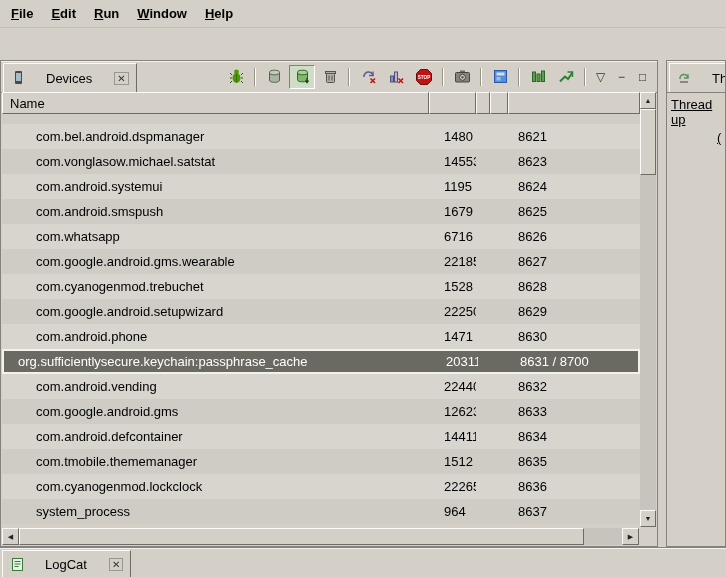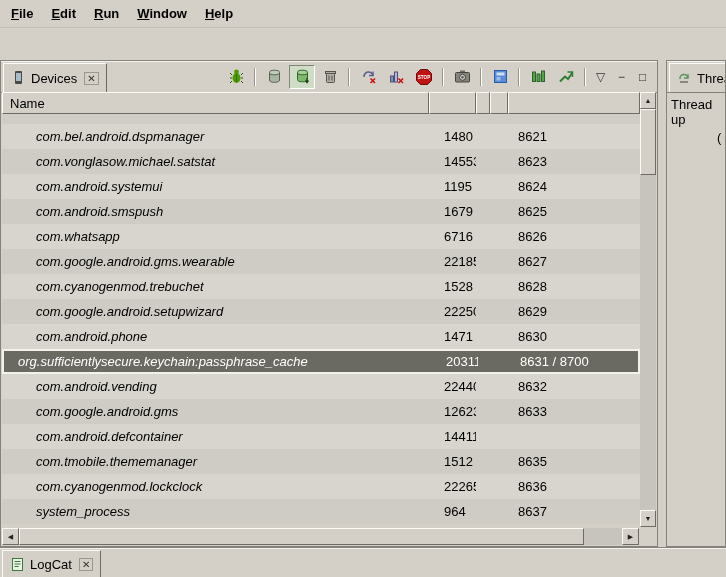--- a/index.html
+++ b/index.html
@@ -18,21 +18,21 @@
 
   
   .main{position:absolute;top:60px;left:0;width:726px;height:487px;}
   .panel{background:#d4d0c8;border:1px solid #85827c;box-sizing:border-box;position:absolute;}
   .devices-panel{left:0;top:0;width:658px;height:487px;}
   .splitter{position:absolute;left:658px;top:0;width:8px;height:487px;background:#d4d0c8;}
   .threads-panel{left:666px;top:0;width:60px;height:487px;overflow:hidden;}
 
   .panel-header{position:relative;height:31px;background:#d4d0c8;border-bottom:1px solid #85827c;
     box-shadow:inset 0 1px 0 #f4f2ee;}
-  .tab{position:absolute;left:2px;top:2px;height:28px;display:flex;align-items:center;gap:5px;
+  .tab{position:absolute;left:2px;top:2px;height:28px;display:flex;align-items:center;gap:20px;
     padding:0 7px;background:#d4d0c8;border-top:1px solid #fbfaf7;border-left:1px solid #fbfaf7;
     border-right:1px solid #6e6b66;white-space:nowrap;}
   .tab-close{font-size:10px;color:#333;border:1px solid #9a978f;padding:0 2px;line-height:11px;margin-left:2px;cursor:default;}
 
   
   .toolbar{position:absolute;right:4px;top:2px;height:27px;display:flex;align-items:center;}
   .tbtn{width:26px;height:24px;display:flex;align-items:center;justify-content:center;margin:0 1px;cursor:default;}
   .tbtn.pressed{border:1px solid;border-color:#85827c #fff #fff #85827c;background:#cfdcc6;width:24px;height:22px;}
   .tsep{width:1px;height:18px;background:#98948c;border-right:1px solid #fff;margin:0 4px;}
   .wctl{width:21px;height:20px;display:flex;align-items:center;justify-content:center;
@@ -46,21 +46,21 @@
     border-right:1px solid #6e6b66;border-bottom:1px solid #6e6b66;overflow:hidden;}
   .w-name{width:427px}.w-pid{width:47px}.w-a{width:14px}.w-b{width:18px}.w-port{flex:1}
 
   .rows{position:absolute;top:22px;left:0;right:16px;bottom:0;background:#d4d0c8;}
   .partial-row{height:10px;background:#d0cdc6;}
   .row{height:25px;display:flex;align-items:center;box-sizing:border-box;}
   .row.even{background:#d8d5ce;}
   .row.odd{background:#cfccc5;justify-content:space-between;}
   .row.selected{background:#6b6a62;color:#fff;border:2px solid #f2f1ea;}
   .cell{white-space:nowrap;overflow:hidden;box-sizing:border-box;}
-  .cell-name{width:427px;padding-left:34px;font-style:italic;}
+  .cell-name{width:427px;padding-left:34px;}
   .cell-pid{width:47px;padding-left:15px;}
   .cell-a{width:14px}.cell-b{width:18px}
   .cell-port{flex:1;padding-left:10px;}
   .row.selected .cell-name{padding-left:14px;}
 
   
   .vscroll{position:absolute;top:0;right:0;bottom:0;width:16px;background:#c7c4bd;}
   .sbtn{position:absolute;box-sizing:border-box;background:#d4d0c8;border:1px solid;
     border-color:#fbfaf7 #6e6b66 #6e6b66 #fbfaf7;display:flex;align-items:center;justify-content:center;
     font-size:7px;color:#222;cursor:default;}
@@ -69,21 +69,21 @@
   .vthumb{position:absolute;left:0;top:17px;width:16px;height:66px;box-sizing:border-box;
     background:#d4d0c8;border:1px solid;border-color:#fbfaf7 #6e6b66 #6e6b66 #fbfaf7;cursor:default;}
   .hscroll{position:absolute;left:1px;right:18px;bottom:1px;height:17px;background:#c7c4bd;}
   .hscroll .left{top:0;left:0;width:17px;height:17px;}
   .hscroll .right{top:0;right:0;width:17px;height:17px;}
   .hthumb{position:absolute;left:17px;top:0;width:565px;height:17px;box-sizing:border-box;
     background:#d4d0c8;border:1px solid;border-color:#fbfaf7 #6e6b66 #6e6b66 #fbfaf7;cursor:default;}
   .corner{position:absolute;right:1px;bottom:1px;width:16px;height:17px;background:#d4d0c8;}
 
   
-  .threads-body{padding:4px 0 0 4px;font-size:13px;}
+  .threads-body{padding:4px 0 0 4px;font-size:13px;text-decoration:underline;}
   .threads-line2{margin-left:46px;margin-top:3px;}
 
   
   .bottom-strip{position:absolute;top:547px;left:0;right:0;height:30px;background:#d4d0c8;
     border-top:1px solid #85827c;box-shadow:inset 0 1px 0 #f4f2ee;}
   .bottom-strip .tab{height:26px;}
 
   svg{display:block;}
 </style>
 </head>
@@ -315,20 +315,21 @@
     <div class="cell cell-a"></div>
     <div class="cell cell-b"></div>
     <div class="cell cell-port">8633</div>
   </div>
 
   <div class="row even">
     <div class="cell cell-name">com.android.defcontainer</div>
     <div class="cell cell-pid">14411</div>
     <div class="cell cell-a"></div>
     <div class="cell cell-b"></div>
+    <div class="cell cell-port">8634</div>
   </div>
 
   <div class="row odd">
     <div class="cell cell-name">com.tmobile.thememanager</div>
     <div class="cell cell-pid">1512</div>
     <div class="cell cell-a"></div>
     <div class="cell cell-b"></div>
     <div class="cell cell-port">8635</div>
   </div>
 

